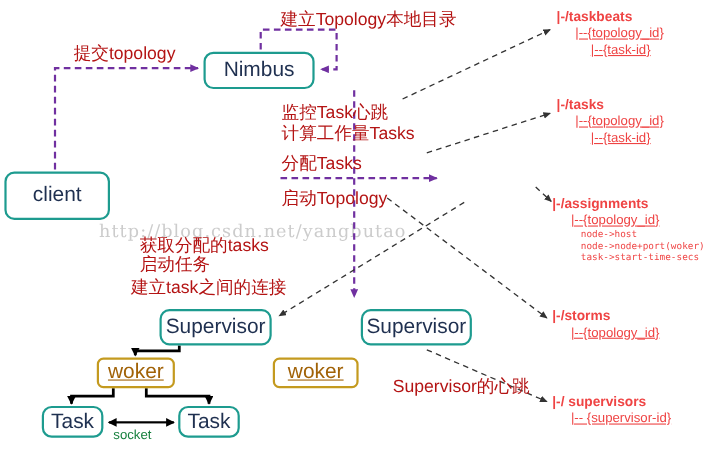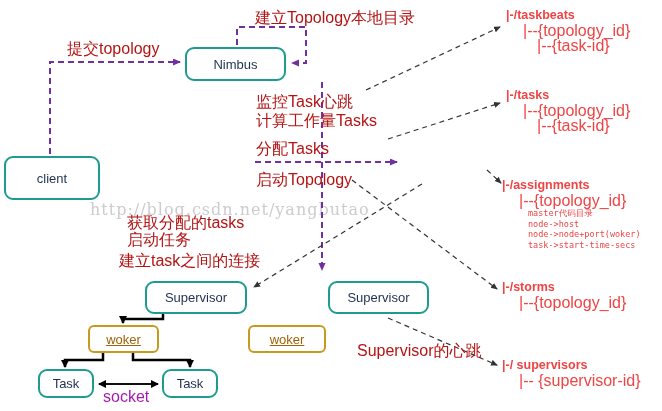--- a/index.html
+++ b/index.html
@@ -6,30 +6,30 @@
   html,body { background:#ffffff; font-family:"Liberation Sans",sans-serif; }
   .stage { position:relative; width:662px; height:411px; background:#fff; overflow:hidden; }
 
   .watermark { position:absolute; left:90px; top:200px; color:#cccccc; font-size:16px;
                font-family:"DejaVu Serif",serif; letter-spacing:1px; white-space:nowrap; z-index:0; }
 
   svg.arrows { position:absolute; left:0; top:0; width:662px; height:411px; z-index:1; pointer-events:none; }
 
   .node { position:absolute; display:flex; align-items:center; justify-content:center;
           border:2px solid #1d9b8f; border-radius:9px; background:#fff;
-          color:#1f3050; font-size:13px; z-index:2; white-space:nowrap; }
+          color:#1f3050; font-size:19px; z-index:2; white-space:nowrap; }
   .node.gold { border-color:#c49a1f; border-radius:6px; }
   .node.gold .wl { color:#a16207; text-decoration:underline; }
 
   .label { position:absolute; color:#b41414; font-size:16px; white-space:nowrap; z-index:2; }
-  .label.black { color:#a21caf; font-size:16px; }
+  .label.black { color:#15803d; font-size:12px; }
 
   .tree { position:absolute; color:#ef4444; z-index:2; }
   .tree-root  { font-size:12.5px; font-weight:bold; line-height:15px; white-space:nowrap; }
-  .tree-child { font-size:16px; line-height:15px; white-space:nowrap; }
+  .tree-child { font-size:12px; line-height:15px; text-decoration:underline; white-space:nowrap; }
   .ind1 { margin-left:17px; } .ind2 { margin-left:31px; }
   .tree-note  { font-size:8.5px; line-height:10.5px; margin-left:26px; white-space:nowrap;
                 font-family:"DejaVu Sans Mono",monospace; }
 </style>
 </head>
 <body>
 
 <div class="stage">
 
   <div class="watermark">http://blog.csdn.net/yangbutao</div>
@@ -111,21 +111,20 @@
 
   <div class="tree" style="left:506px;top:88px">
     <div class="tree-root">|-/tasks</div>
     <div class="tree-child ind1">|--{topology_id}</div>
     <div class="tree-child ind2">|--{task-id}</div>
   </div>
 
   <div class="tree" style="left:502px;top:178px">
     <div class="tree-root">|-/assignments</div>
     <div class="tree-child ind1">|--{topology_id}</div>
-    <div class="tree-note">master代码目录</div>
     <div class="tree-note">node-&gt;host</div>
     <div class="tree-note">node-&gt;node+port(woker)</div>
     <div class="tree-note">task-&gt;start-time-secs</div>
   </div>
 
   <div class="tree" style="left:502px;top:280px">
     <div class="tree-root">|-/storms</div>
     <div class="tree-child ind1">|--{topology_id}</div>
   </div>
 

